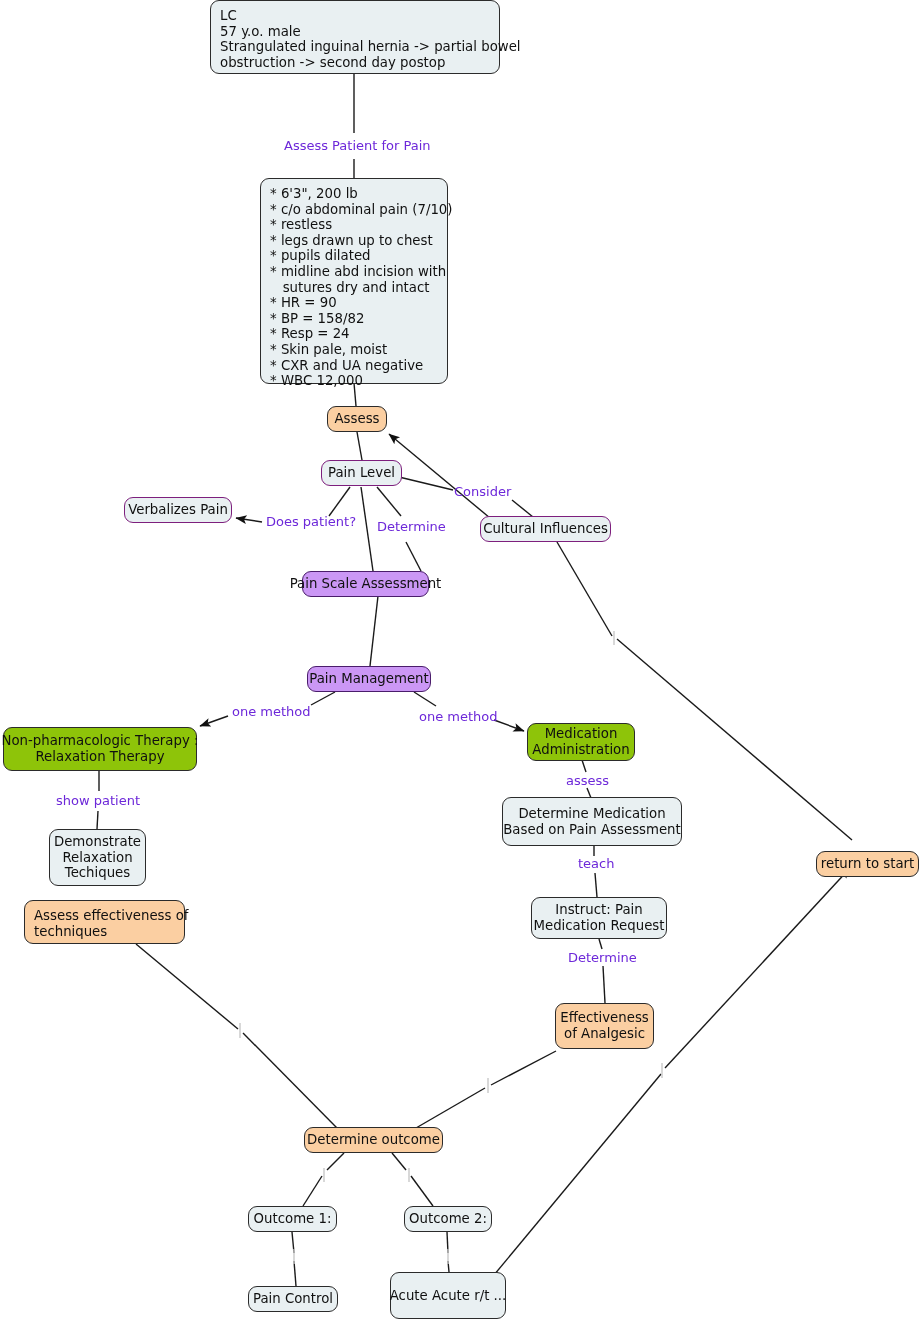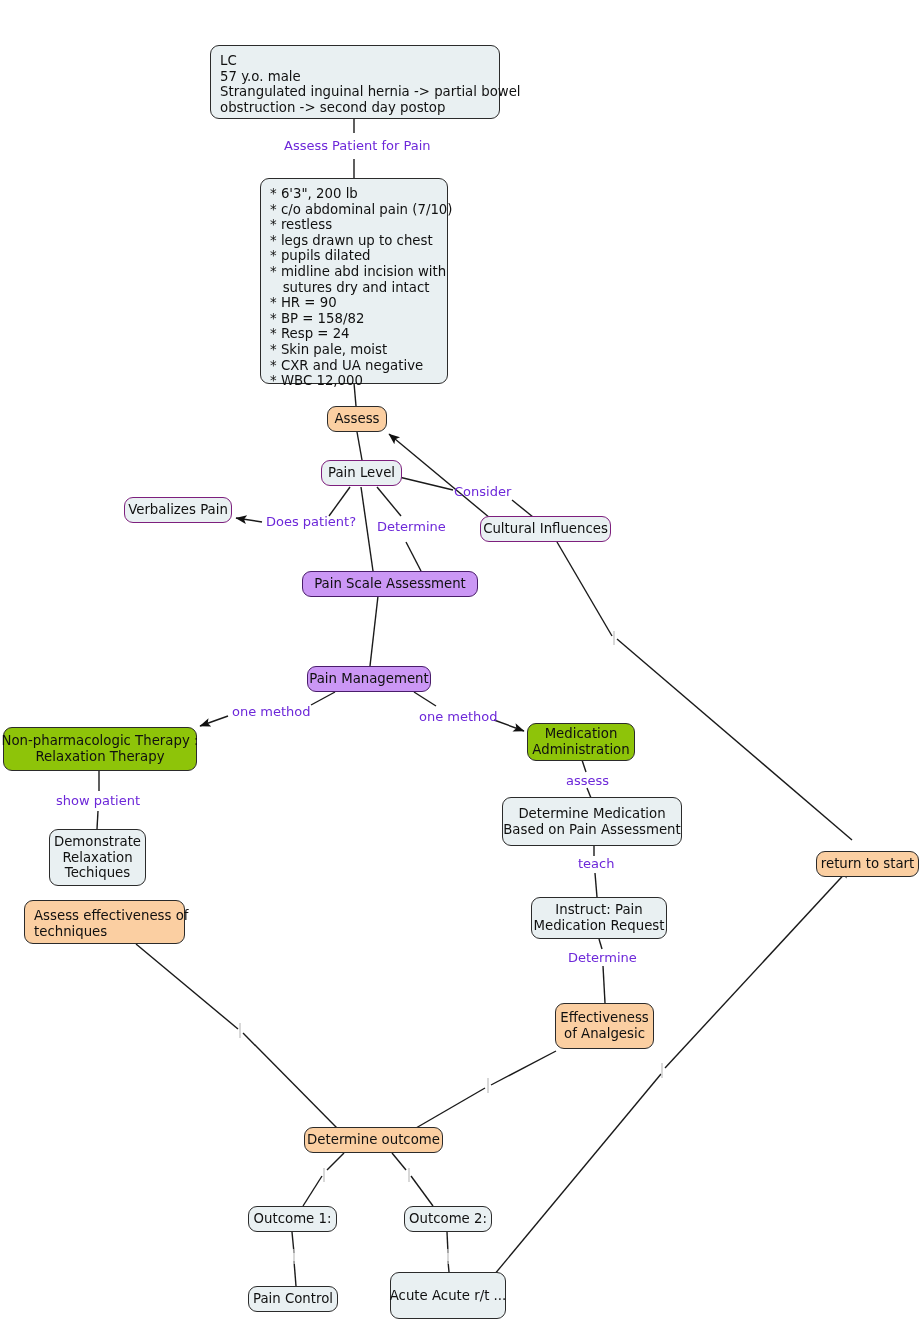--- a/index.html
+++ b/index.html
@@ -151,21 +151,21 @@
     <line class="edge-tick" x1="614" y1="631" x2="614" y2="645"></line>
     <line class="edge-tick" x1="240" y1="1023" x2="240" y2="1038"></line>
     <line class="edge-tick" x1="488" y1="1078" x2="488" y2="1093"></line>
     <line class="edge-tick" x1="662" y1="1063" x2="662" y2="1078"></line>
     <line class="edge-tick" x1="324" y1="1168" x2="324" y2="1182"></line>
     <line class="edge-tick" x1="409" y1="1168" x2="409" y2="1182"></line>
     <line class="edge-tick" x1="294" y1="1249" x2="294" y2="1264"></line>
     <line class="edge-tick" x1="448" y1="1249" x2="448" y2="1264"></line>
   </svg>
 
-  <div class="node box-text fill-blue" style="left:210px; top:0px; width:290px; height:74px;margin-top:45px;">LC
+  <div class="node box-text fill-blue" style="left:210px; top:0px; width:290px; height:74px;">LC
 57 y.o. male
 Strangulated inguinal hernia -&gt; partial bowel
 obstruction -&gt; second day postop</div>
 
   <div class="node box-text fill-blue" style="left:260px; top:178px; width:188px; height:206px;">* 6'3", 200 lb
 * c/o abdominal pain (7/10)
 * restless
 * legs drawn up to chest
 * pupils dilated
 * midline abd incision with
@@ -178,21 +178,21 @@
 * WBC 12,000</div>
 
   <div class="node fill-orange" style="left:327px; top:406px; width:60px; height:26px;">Assess</div>
 
   <div class="node fill-blue edge-purple" style="left:321px; top:460px; width:81px; height:26px;">Pain Level</div>
 
   <div class="node fill-blue edge-purple" style="left:124px; top:497px; width:108px; height:26px;">Verbalizes Pain</div>
 
   <div class="node fill-blue edge-purple" style="left:480px; top:516px; width:131px; height:26px;">Cultural Influences</div>
 
-  <div class="node fill-purple" style="left:302px; top:571px; width:176px; height:26px;">Pain Scale Assessment</div>
+  <div class="node fill-purple" style="left:302px; top:571px; width:127px; height:26px;">Pain Scale Assessment</div>
 
   <div class="node fill-purple" style="left:307px; top:666px; width:124px; height:26px;">Pain Management</div>
 
   <div class="node fill-green" style="left:3px; top:727px; width:194px; height:44px;">Non-pharmacologic Therapy :
 Relaxation Therapy</div>
 
   <div class="node fill-green" style="left:527px; top:723px; width:108px; height:38px;">Medication
 Administration</div>
 
   <div class="node fill-blue" style="left:49px; top:829px; width:97px; height:57px;">Demonstrate

